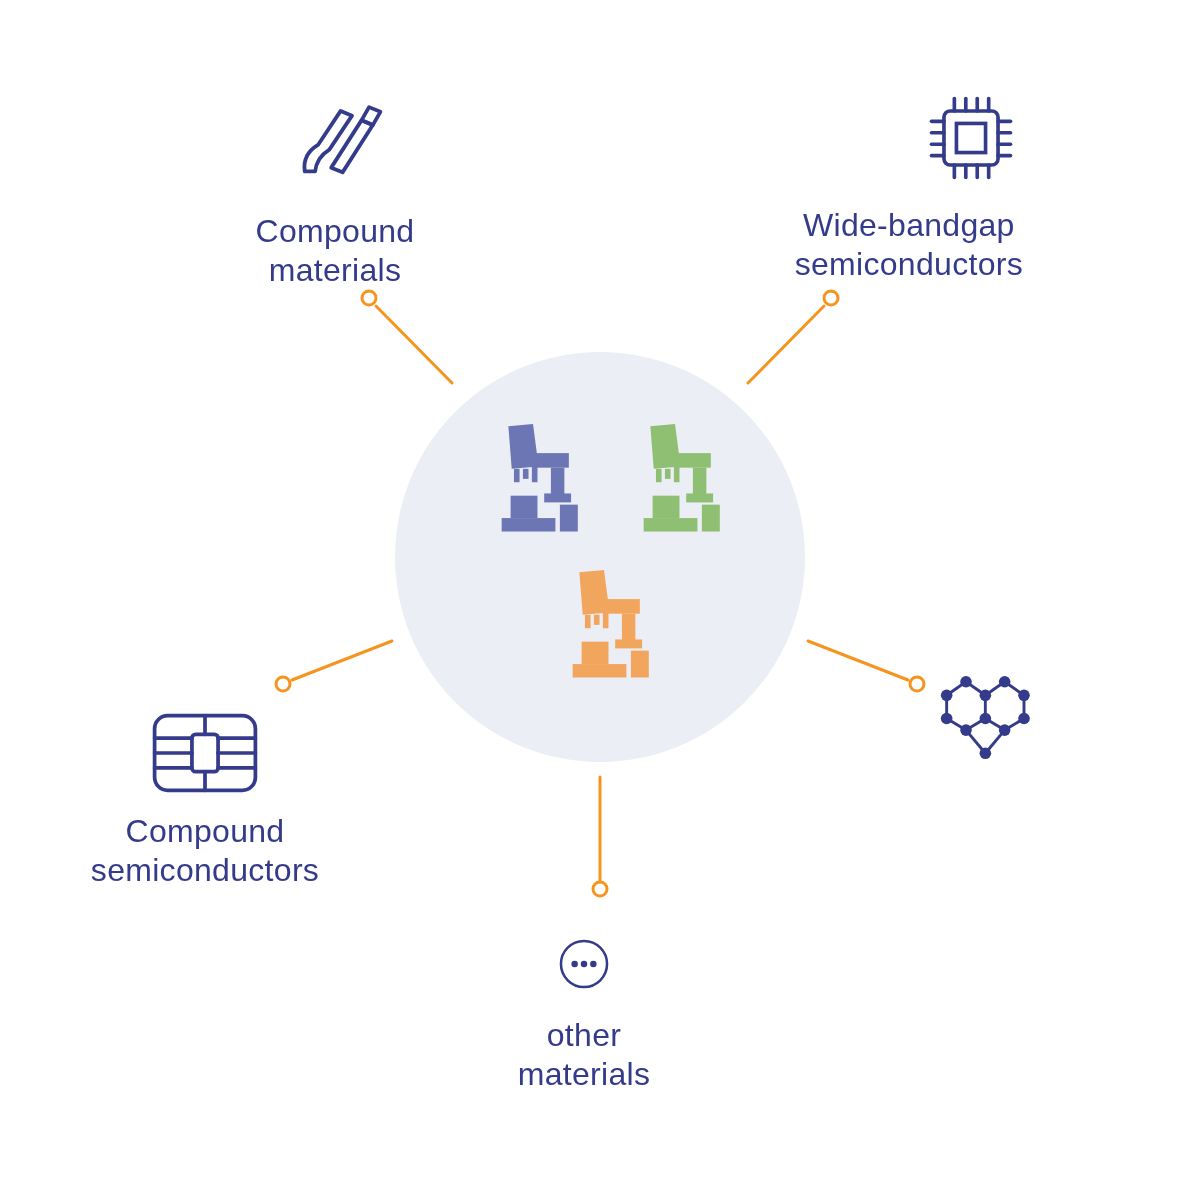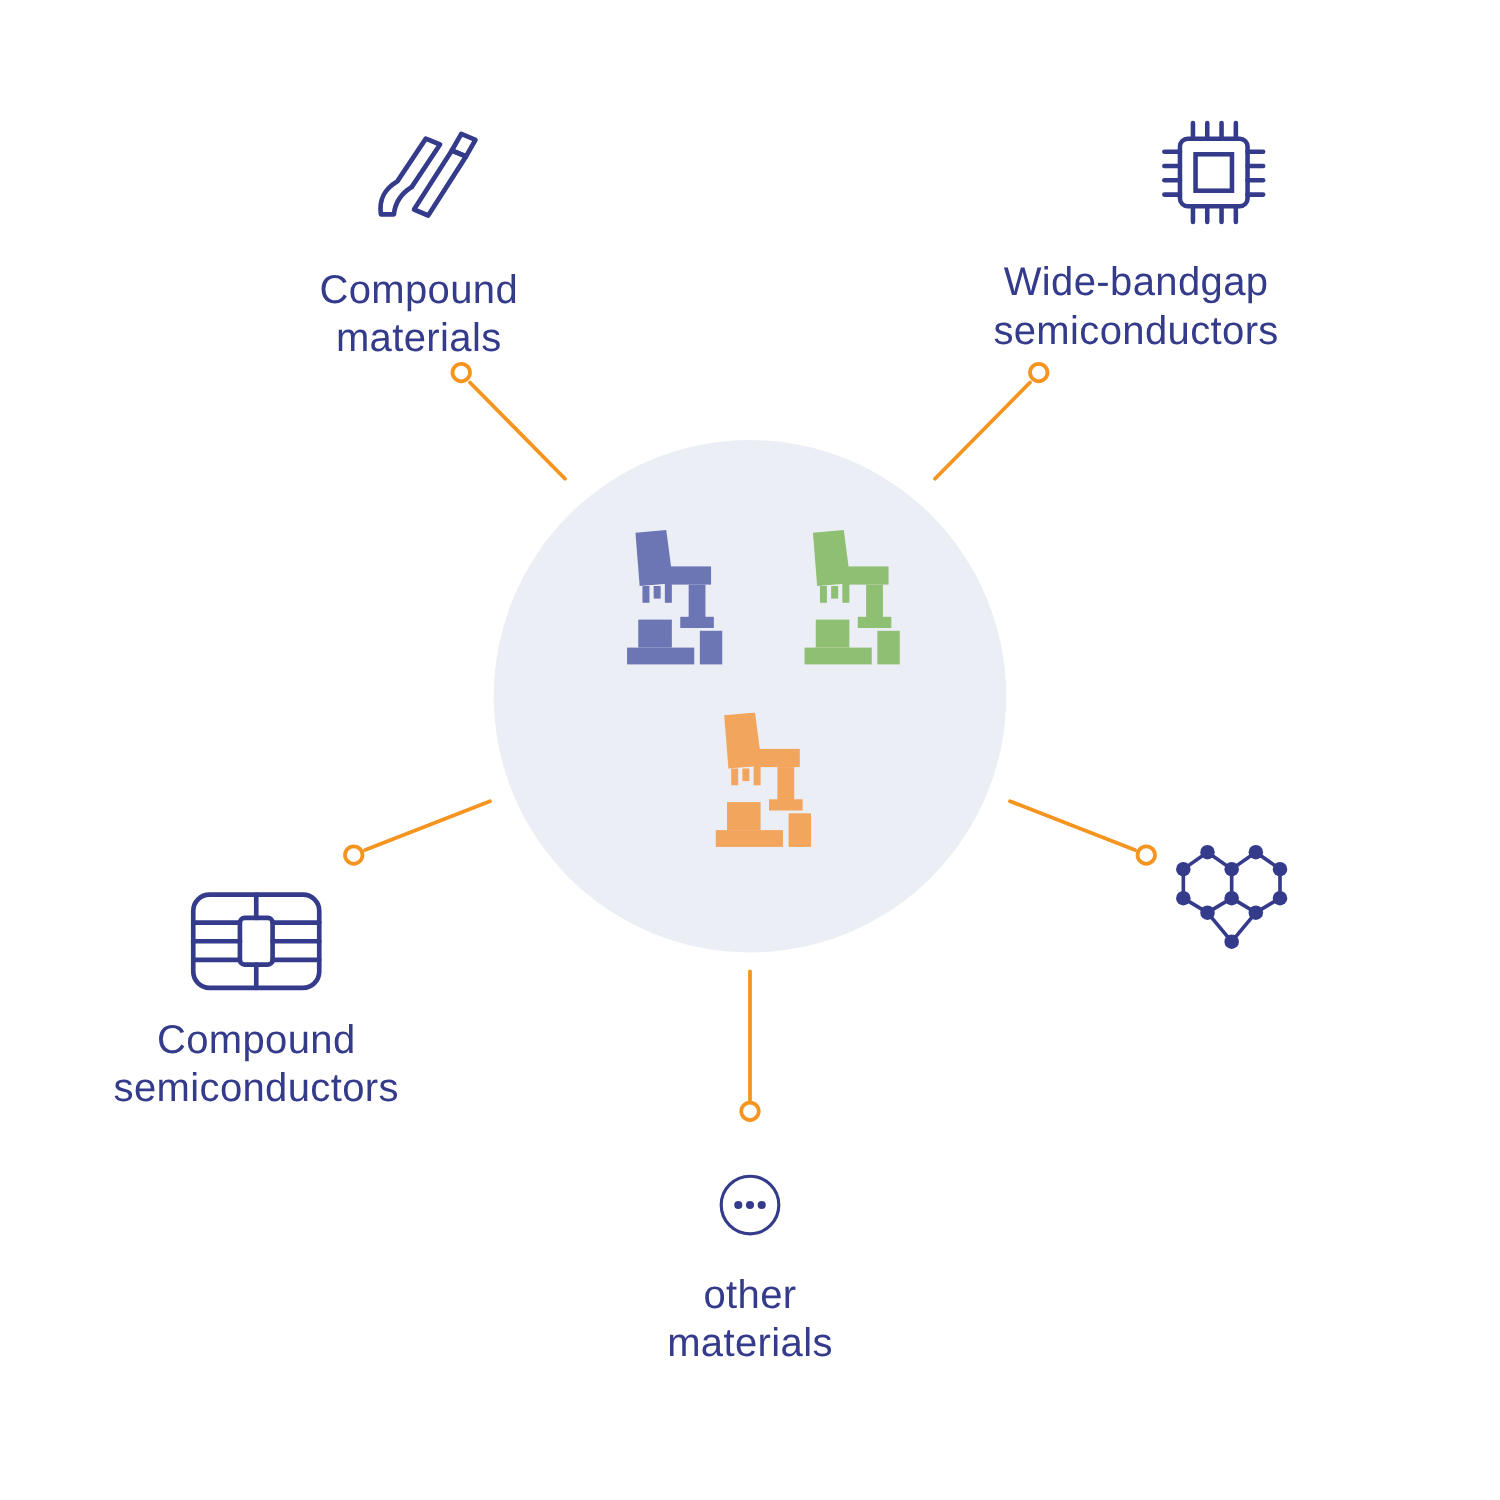--- a/index.html
+++ b/index.html
@@ -29,21 +29,21 @@
   .node-label{
     white-space:pre-line;
     font-size:32px;line-height:1.22;
     letter-spacing:.3px;font-weight:500;
     margin-top:16px;
   }
   .node-layered{left:160px;top:92px;width:350px;}
   .node-wide{left:673px;top:86px;width:350px;align-items:flex-end;}
   .node-compound{left:30px;top:710px;width:350px;}
   .node-2d{left:845px;top:670px;width:300px;}
-  .node-other{left:480px;top:928px;width:240px;}
+  .node-other{left:464px;top:928px;width:240px;}
   .hidden-defs{position:absolute;width:0;height:0;overflow:hidden;}
 </style>
 </head>
 <body>
 
 <svg class="hidden-defs" aria-hidden="true">
   <defs>
     <symbol id="microscope" viewBox="0 0 100 100">
       <polygon points="28,2 50,0 55,38 31,40"></polygon>
       <rect x="33" y="40" width="5" height="12"></rect>

